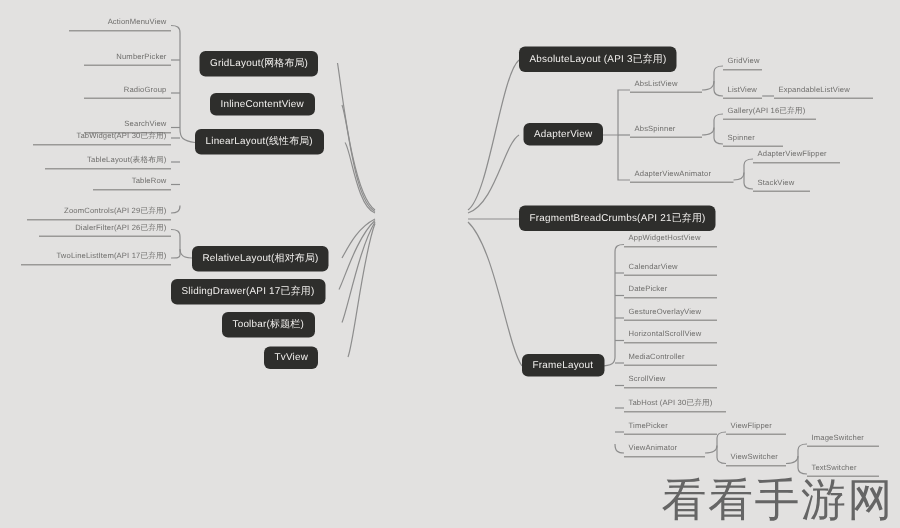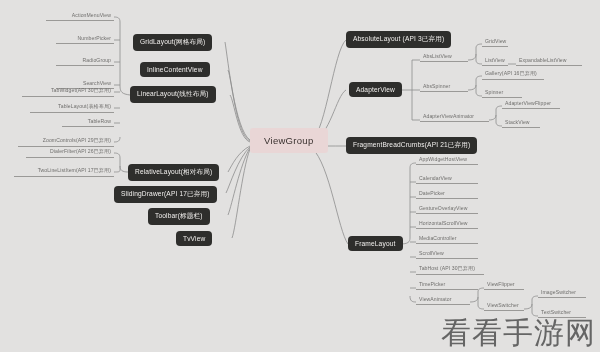--- a/index.html
+++ b/index.html
@@ -108,21 +108,20 @@
     <path d="M410,288 L416,288"></path>
     <path d="M410,296 C410,301 412,302 416,302"></path>
 
     <path d="M470,302 C476,302 478,300 478,297 L478,292 C478,289 480,288 484,288"></path>
     <path d="M478,297 L478,305 C478,308 480,309 484,309"></path>
 
     <path d="M524,309 C530,309 532,307 532,304 L532,300 C532,297 534,296 538,296"></path>
     <path d="M532,304 L532,312 C532,315 534,316 538,316"></path>
   </svg>
 
-  <div class="node root">ViewGroup</div>
 
   <div class="node dark" style="left:133px;top:34px;">GridLayout(网格布局)</div>
   <div class="node dark" style="left:140px;top:62px;">InlineContentView</div>
   <div class="node dark" style="left:130px;top:86px;">LinearLayout(线性布局)</div>
   <div class="node dark" style="left:128px;top:164px;">RelativeLayout(相对布局)</div>
   <div class="node dark" style="left:114px;top:186px;">SlidingDrawer(API 17已弃用)</div>
   <div class="node dark" style="left:148px;top:208px;">Toolbar(标题栏)</div>
   <div class="node dark" style="left:176px;top:231px;">TvView</div>
 
   <div class="node leaf r" style="left:46px;top:12px;width:68px;">ActionMenuView</div>

